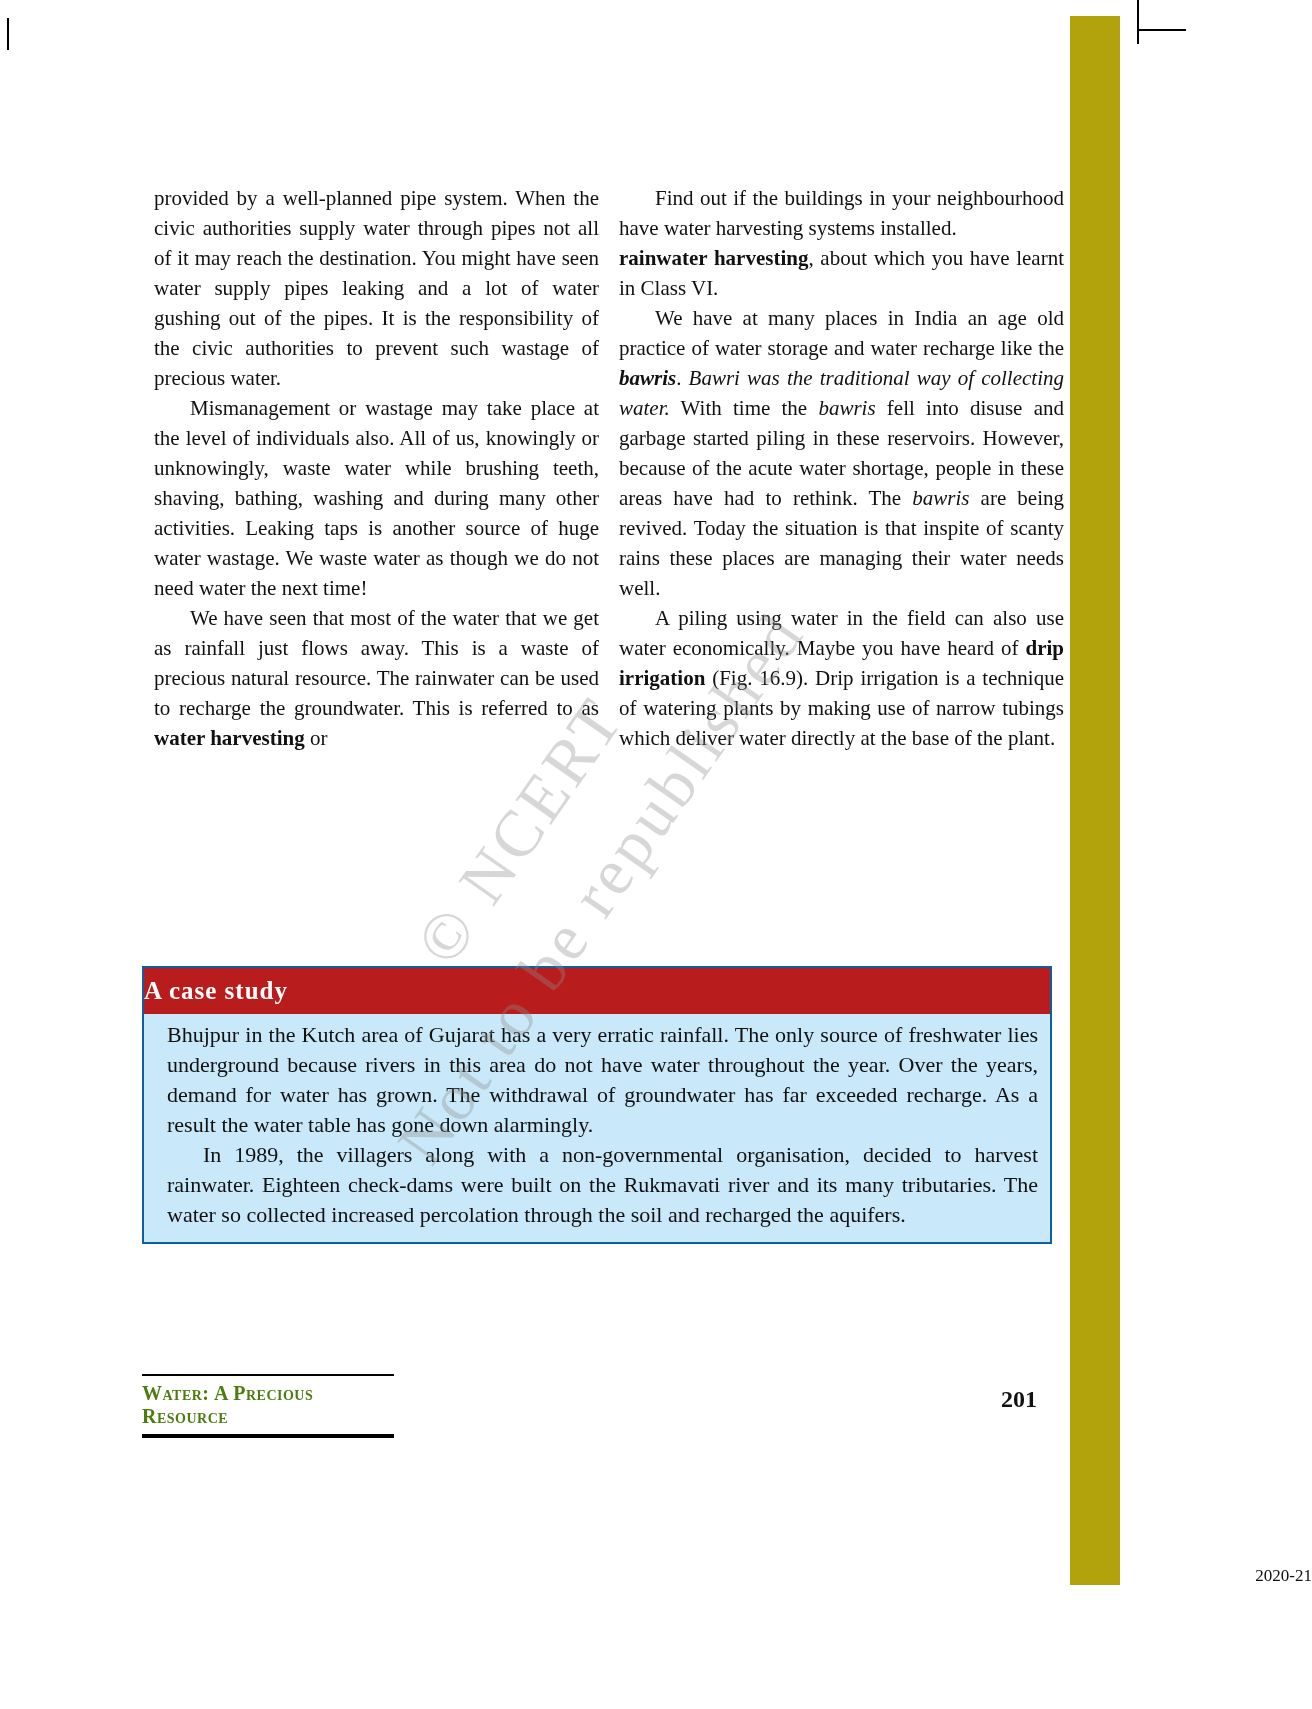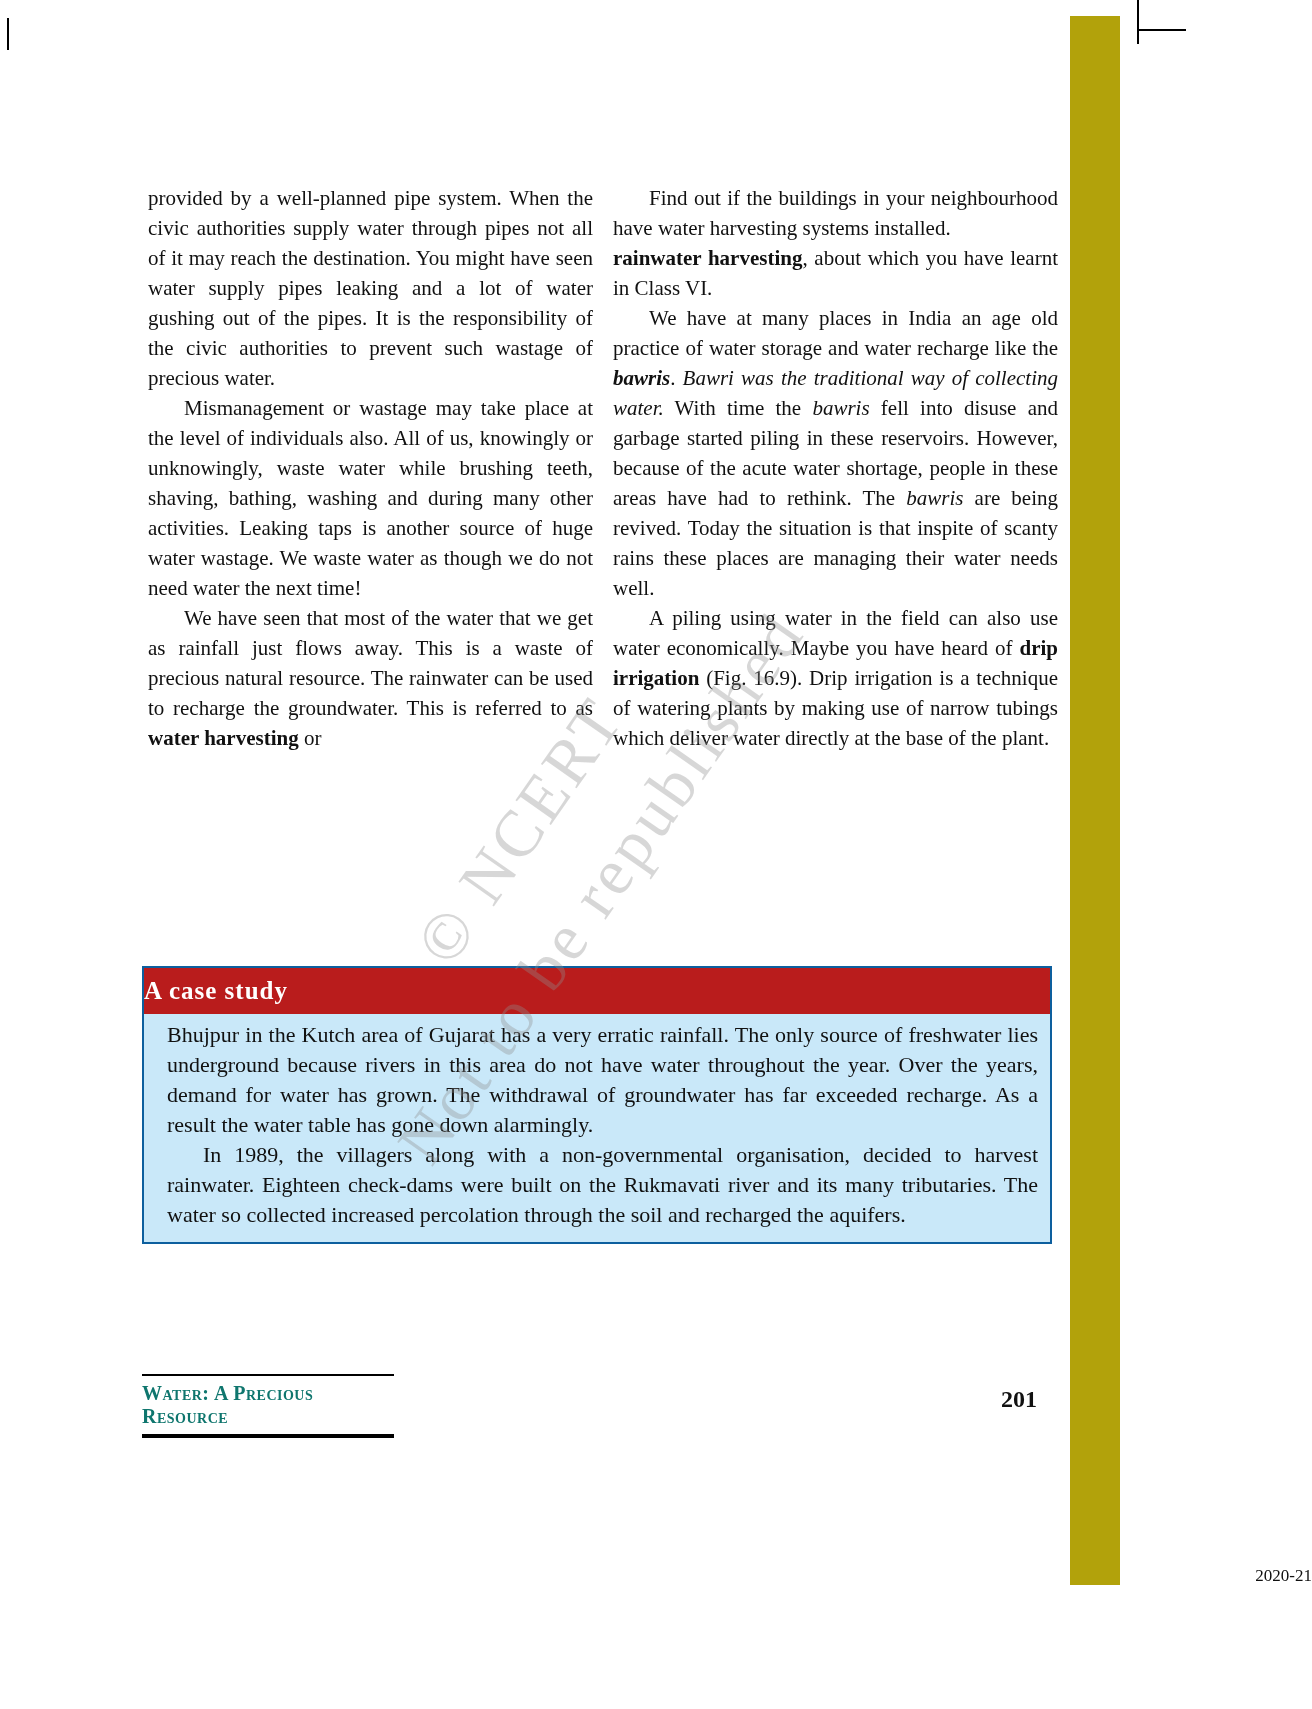--- a/index.html
+++ b/index.html
@@ -23,21 +23,21 @@
   .side-band {
     position: absolute;
     left: 1070px; top: 16px;
     width: 50px; height: 1569px;
     background: #b2a20b;
   }
 
   
   .article {
     position: absolute;
-    left: 148px; top: 183px;
+    left: 154px; top: 183px;
     width: 910px;
     display: flex;
     gap: 20px;
     z-index: 1;
   }
   .col { flex: 1 1 0; }
   .para {
     margin: 0;
     font-size: 21px;
     line-height: 30px;
@@ -78,21 +78,21 @@
     position: absolute;
     left: 142px; top: 1374px;
     width: 252px;
     z-index: 1;
   }
   .rule-thin { height: 2px; background: #000; width: 100%; }
   .rule-thick { height: 4px; background: #000; width: 100%; }
   .chapter-title {
     font-variant: small-caps;
     font-weight: bold;
-    color: #0f766e;
+    color: #4d7c0f;
     font-size: 20px;
     padding: 6px 0 6px 0;
     letter-spacing: 0.5px;
   }
   .page-number {
     position: absolute;
     left: 985px; top: 1386px;
     width: 68px;
     text-align: center;
     font-weight: bold;

